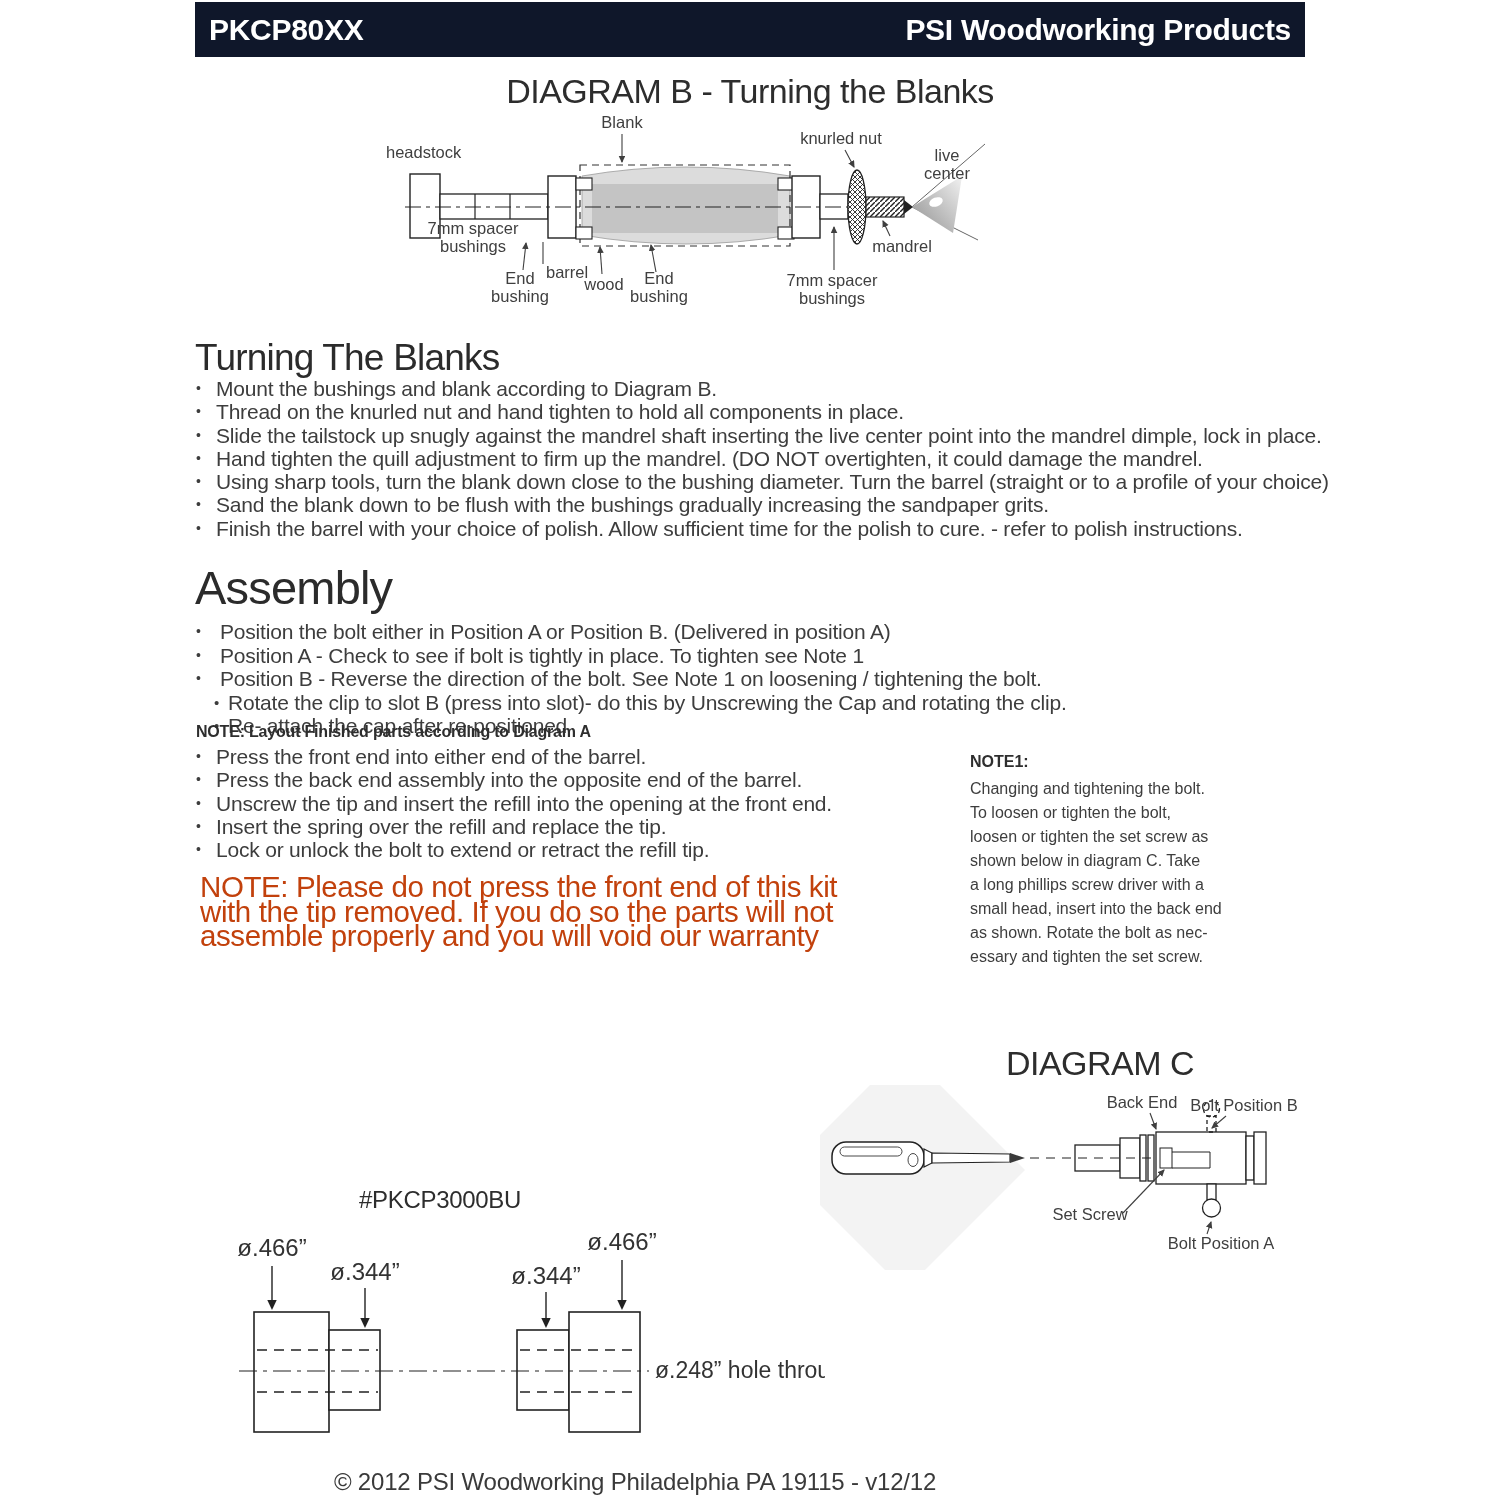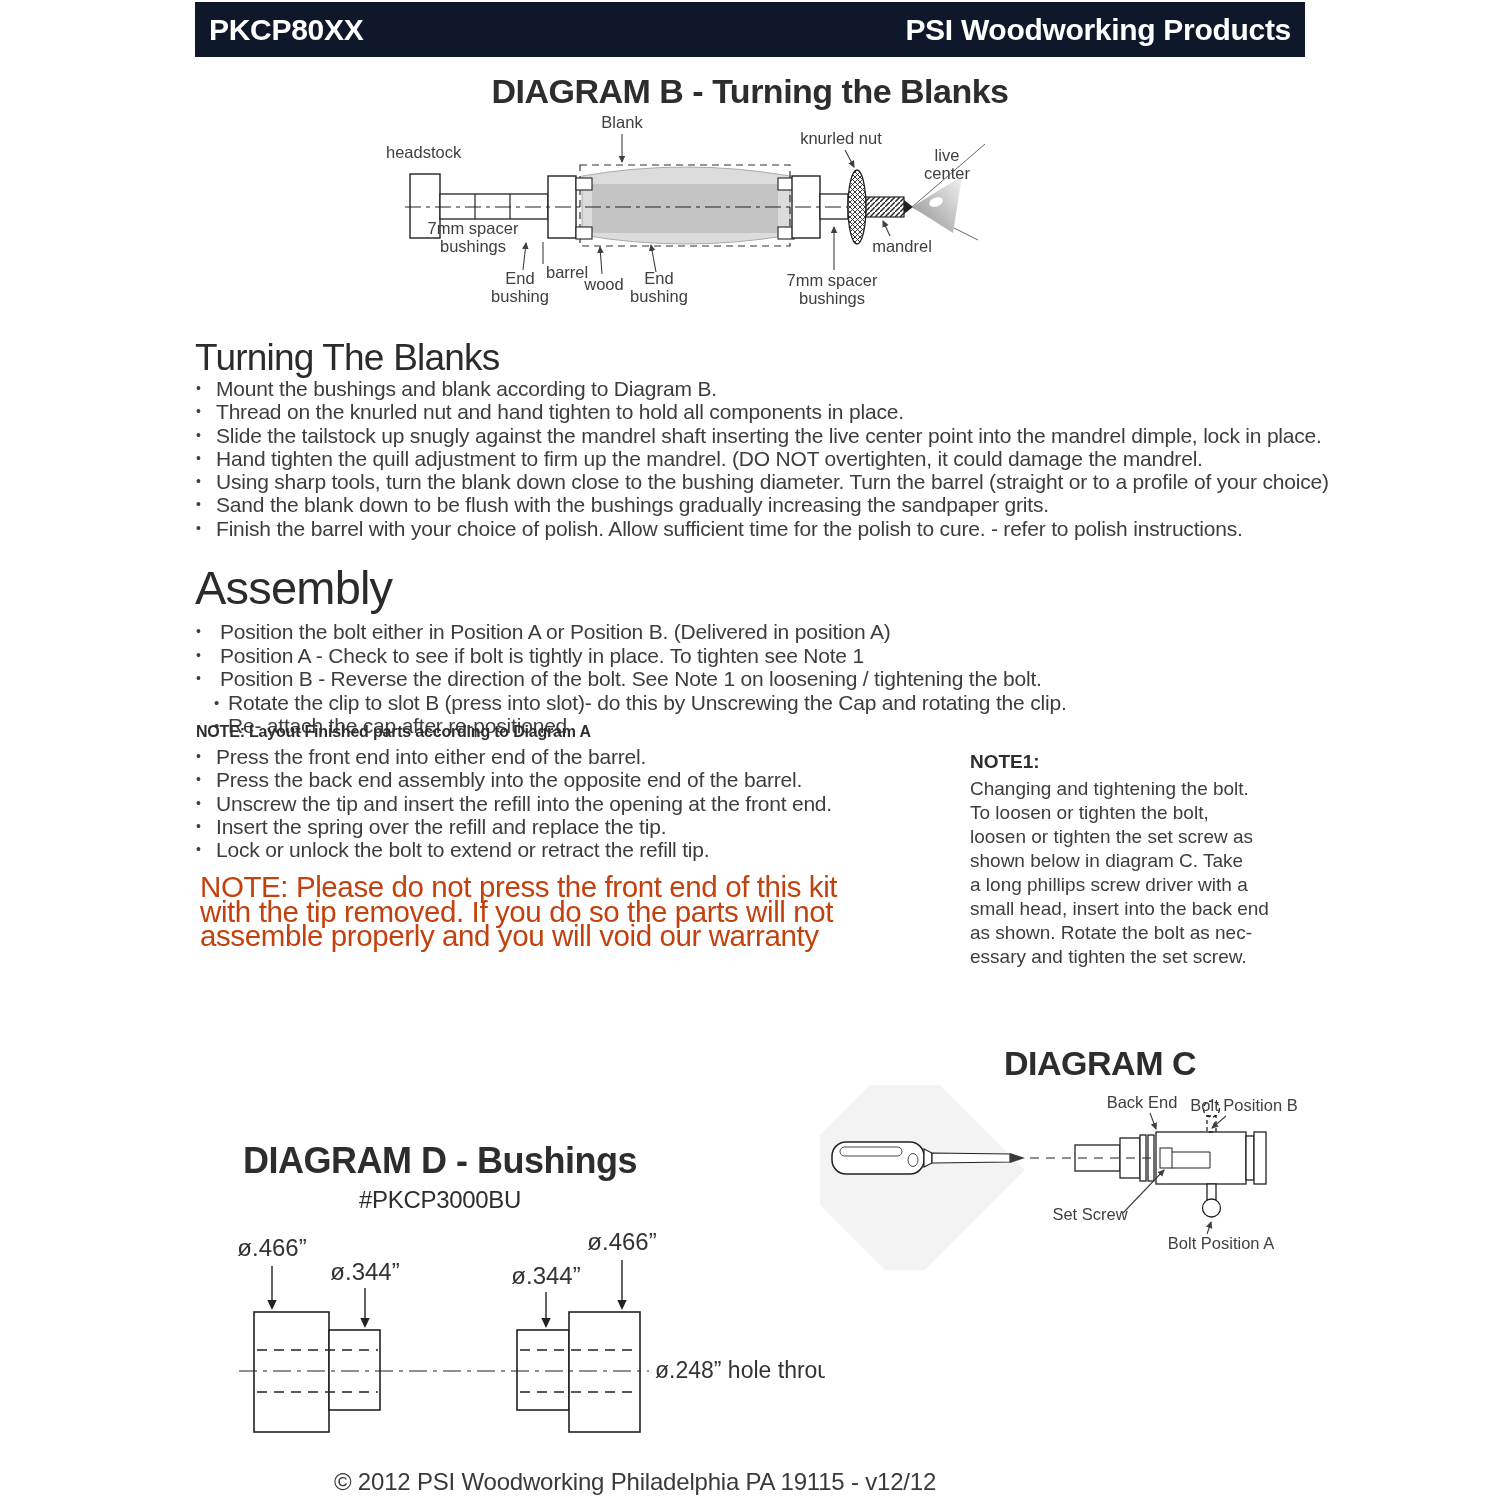--- a/index.html
+++ b/index.html
@@ -2,33 +2,33 @@
 <html><head>
 <meta charset="utf-8">
 <style>
   html,body{margin:0;padding:0;background:#fff;}
   .page{position:relative;width:1498px;height:1498px;background:#ffffff;overflow:hidden;
         font-family:"Liberation Sans",sans-serif;color:#3b3b3b;}
   .abs{position:absolute;}
   .header-bar{left:195px;top:2px;width:1110px;height:55px;background:#0f172a;color:#fff;
               display:flex;align-items:center;justify-content:space-between;
               padding:0 14px;box-sizing:border-box;font-size:30px;font-weight:bold;letter-spacing:-0.3px;}
-  .dia-title{font-size:34px;color:#2d2d2d;letter-spacing:-0.5px;text-align:center;white-space:nowrap;font-weight:bold;}
+  .dia-title{font-size:34px;color:#2d2d2d;letter-spacing:-0.5px;text-align:center;white-space:nowrap;}
   .h1{font-size:37px;color:#2b2b2b;letter-spacing:-0.8px;white-space:nowrap;}
   .h1.big{font-size:47px;}
   .bullets{white-space:nowrap;}
   .bl{position:relative;padding-left:24px;font-size:21px;line-height:23.3px;
       letter-spacing:-0.2px;color:#3d3d3d;white-space:nowrap;}
   .bl::before{content:"\2022";position:absolute;left:4px;top:0px;font-size:14px;}
   .bl.wide{line-height:23.6px;}
   .bl.sub{margin-left:20px;padding-left:16px;}
   .bl.sub::before{left:2px;font-size:15px;}
   .note-head{font-size:16px;font-weight:bold;color:#2e2e2e;white-space:nowrap;letter-spacing:-0.2px;}
   .warn{font-size:29.5px;line-height:24.6px;color:#c2410c;letter-spacing:-0.4px;white-space:nowrap;}
-  .note1{width:340px;font-size:19px;line-height:24px;color:#3d3d3d;}
+  .note1{width:340px;font-size:16px;line-height:24px;color:#3d3d3d;}
   .note1 .nh{font-weight:bold;color:#2e2e2e;margin-bottom:3px;}
   .note1 div{white-space:nowrap;}
   .part-no{font-size:24px;color:#2d2d2d;text-align:center;letter-spacing:-0.3px;}
   .footer{left:0;top:1468px;width:1270px;text-align:center;font-size:24px;color:#3a3a3a;letter-spacing:-0.2px;}
   svg text{font-family:"Liberation Sans",sans-serif;fill:#3f3f3f;font-size:16.5px;}
   svg text.dim{font-size:24px;fill:#333;}
   svg text.hole{font-size:23px;fill:#333;}
 </style>
 </head>
 <body>
@@ -209,21 +209,20 @@
     <text x="424" y="26" text-anchor="middle">Bolt Position B</text>
     <line x1="406" y1="31" x2="392" y2="43" stroke="#3f3f3f" stroke-width="1.1" marker-end="url(#ah)"></line>
 
     <text x="270" y="135" text-anchor="middle">Set Screw</text>
     <line x1="303" y1="128" x2="344" y2="85" stroke="#3f3f3f" stroke-width="1.1" marker-end="url(#ah)"></line>
 
     <text x="401" y="164" text-anchor="middle">Bolt Position A</text>
     <line x1="387" y1="149" x2="391" y2="137" stroke="#3f3f3f" stroke-width="1.1" marker-end="url(#ah)"></line>
   </svg>
 
-  <div class="abs dia-title" style="left:225px;top:1140px;width:430px;font-size:36px;">DIAGRAM D -  Bushings</div>
   <div class="abs part-no" style="left:225px;top:1186px;width:430px;">#PKCP3000BU</div>
 
   <svg class="abs" style="left:225px;top:1220px;" width="600" height="225" viewBox="0 0 600 225">
     <defs>
       <marker id="ah2" markerWidth="8" markerHeight="8" refX="6" refY="3.5" orient="auto">
         <path d="M0,0 L7.5,3.5 L0,7 Z" fill="#222"></path>
       </marker>
     </defs>
 
     <g fill="#fff" stroke="#222" stroke-width="1.6">

